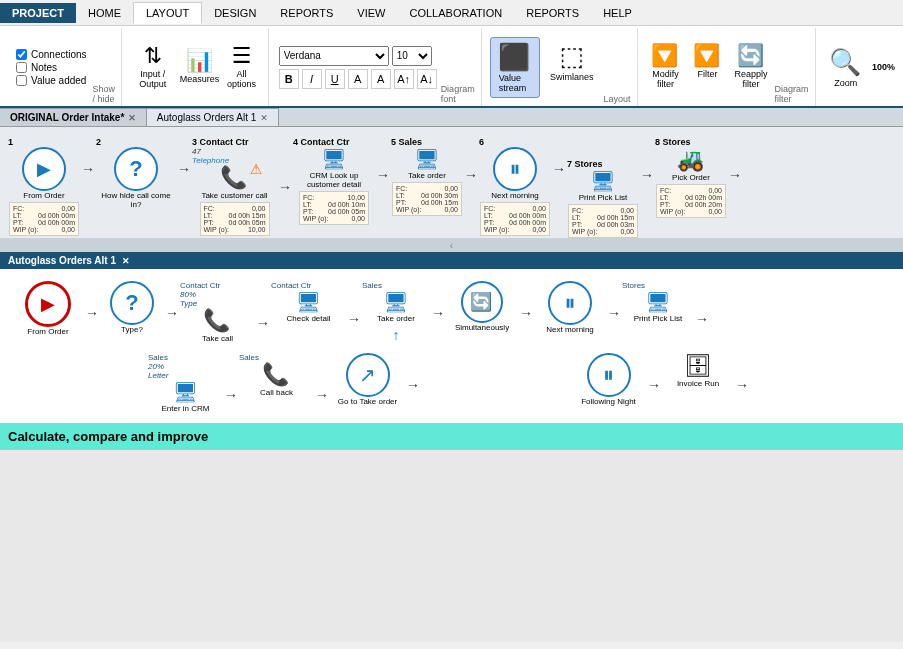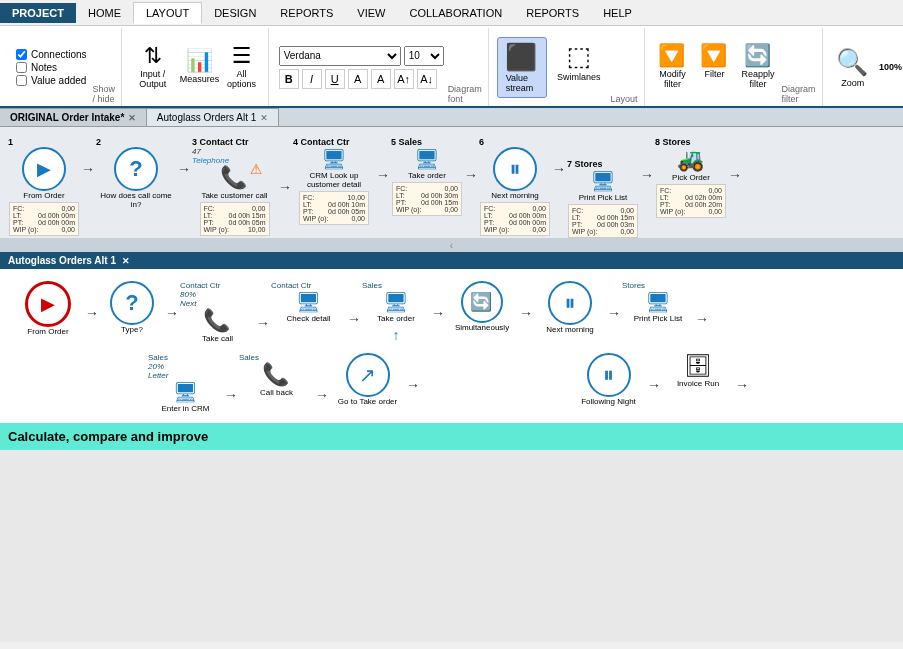--- a/index.html
+++ b/index.html
@@ -90,21 +90,21 @@
       flex-direction: column;
       gap: 3px;
       padding: 4px;
     }
     .font-row {
       display: flex;
       gap: 3px;
       align-items: center;
     }
     .font-select {
-      width: 122px;
+      width: 110px;
       height: 20px;
       font-size: 10px;
     }
     .size-select {
       width: 40px;
       height: 20px;
       font-size: 10px;
     }
     .format-btn {
       width: 20px;
@@ -458,21 +458,21 @@
               <span>0,00</span>
             </div>
         </div>
       </div>
 
       <div class="arrow" style="margin-top:22px;">→</div>
 
       <div class="node-wrapper" style="min-width:80px; align-items:center;">
         <div style="font-size:9px;font-weight:bold;align-self:flex-start;">2</div>
         <div class="circle-node question" style="width:44px;height:44px;">?</div>
-        <div style="font-size:8px;text-align:center;max-width:78px;">How does call come in?</div>
+        <div style="font-size:8px;text-align:center;max-width:78px;">How hide call come in?</div>
       </div>
 
       <div class="arrow" style="margin-top:22px;">→</div>
 
       <div class="node-wrapper" style="min-width:85px; align-items:center; position:relative;">
         <div style="font-size:9px;font-weight:bold;align-self:flex-start;">3 Contact Ctr</div>
         <div style="font-size:8px; color:#333; align-self:flex-start; font-style:italic;">47</div>
         <div style="font-size:8px; color:#1a7abf; align-self:flex-start; font-style:italic;">Telephone</div>
         <div style="position:relative; display:flex; align-items:center; justify-content:center;">
           <div class="phone-icon">📞</div>
@@ -657,21 +657,21 @@
       <div class="node-wrapper" style="min-width:64px; align-items:center;">
         <div class="circle-node question" style="width:44px;height:44px;">?</div>
         <div style="font-size:8px;text-align:center;">Type?</div>
       </div>
 
       <div class="arrow" style="margin-top:22px;">→</div>
 
       <div class="node-wrapper" style="min-width:75px; align-items:center;">
         <div style="font-size:8px; color:#1a5276; align-self:flex-start;">Contact Ctr</div>
         <div style="font-size:8px; color:#1a5276; align-self:flex-start; font-style:italic;">80%</div>
-        <div style="font-size:8px; color:#1a5276; align-self:flex-start; font-style:italic;">Next</div>
+        <div style="font-size:8px; color:#1a5276; align-self:flex-start; font-style:italic;">Type</div>
         <div class="phone-icon">📞</div>
         <div style="font-size:8px;text-align:center;">Take call</div>
       </div>
 
       <div class="arrow" style="margin-top:32px;">→</div>
 
       <div class="node-wrapper" style="min-width:75px; align-items:center;">
         <div style="font-size:8px; color:#1a5276; align-self:flex-start;">Contact Ctr</div>
         <div class="monitor-icon">🖥</div>
         <div style="font-size:8px;text-align:center;">Check detail</div>

